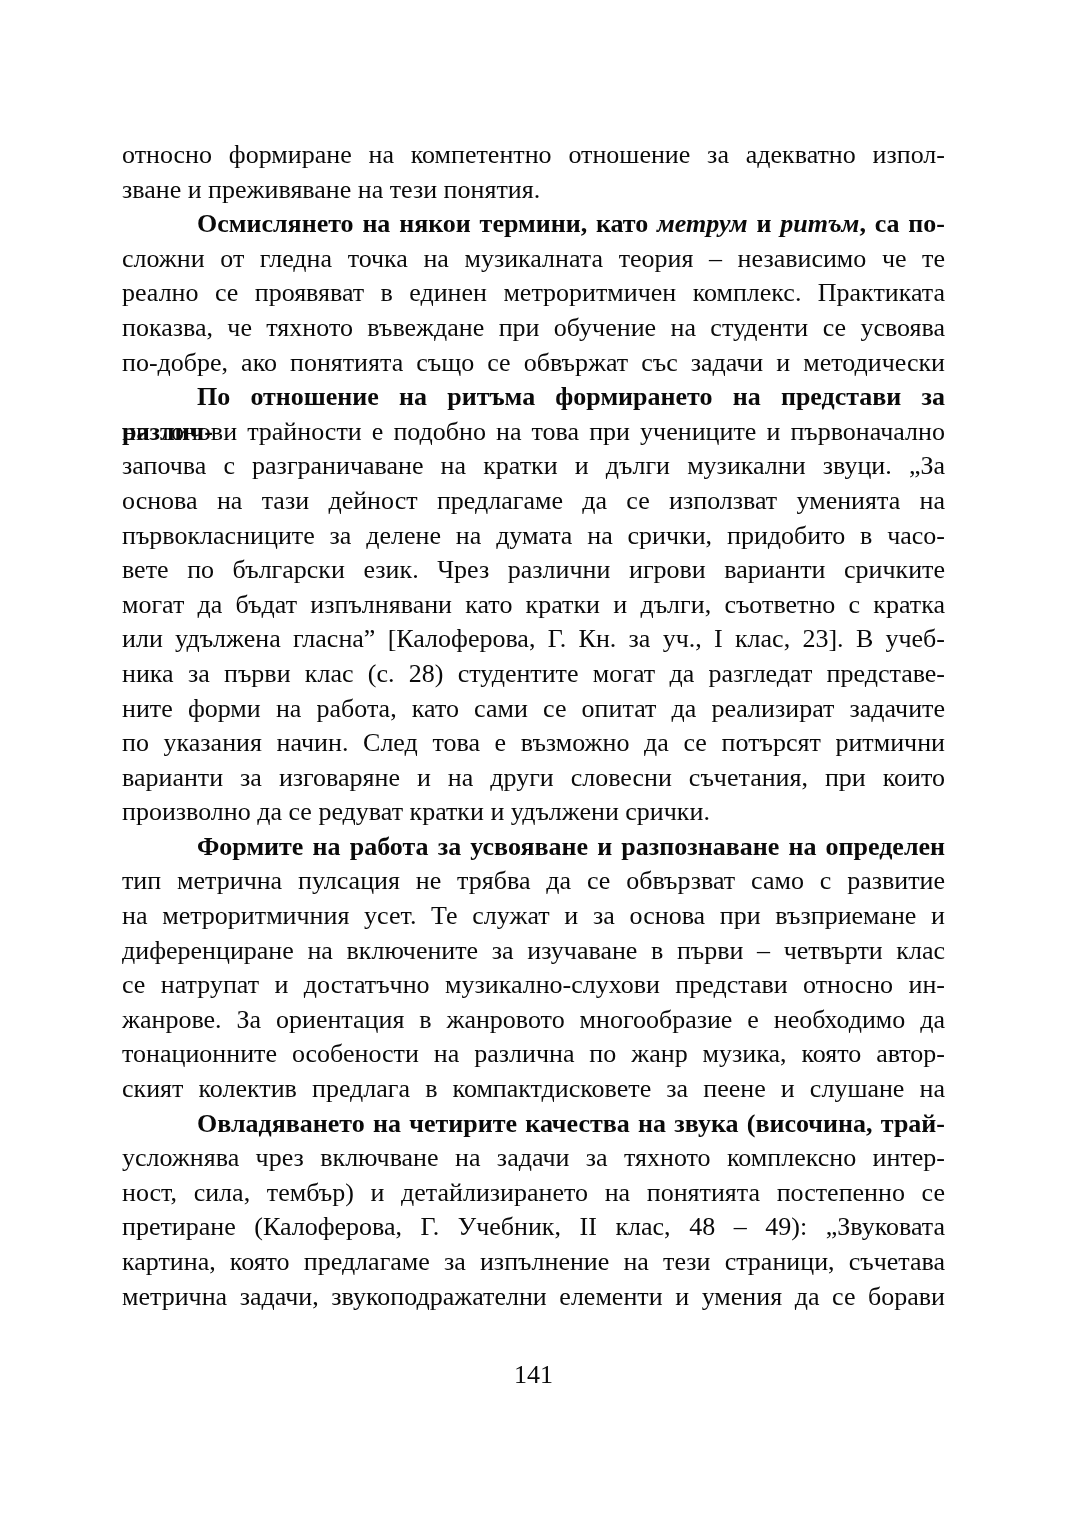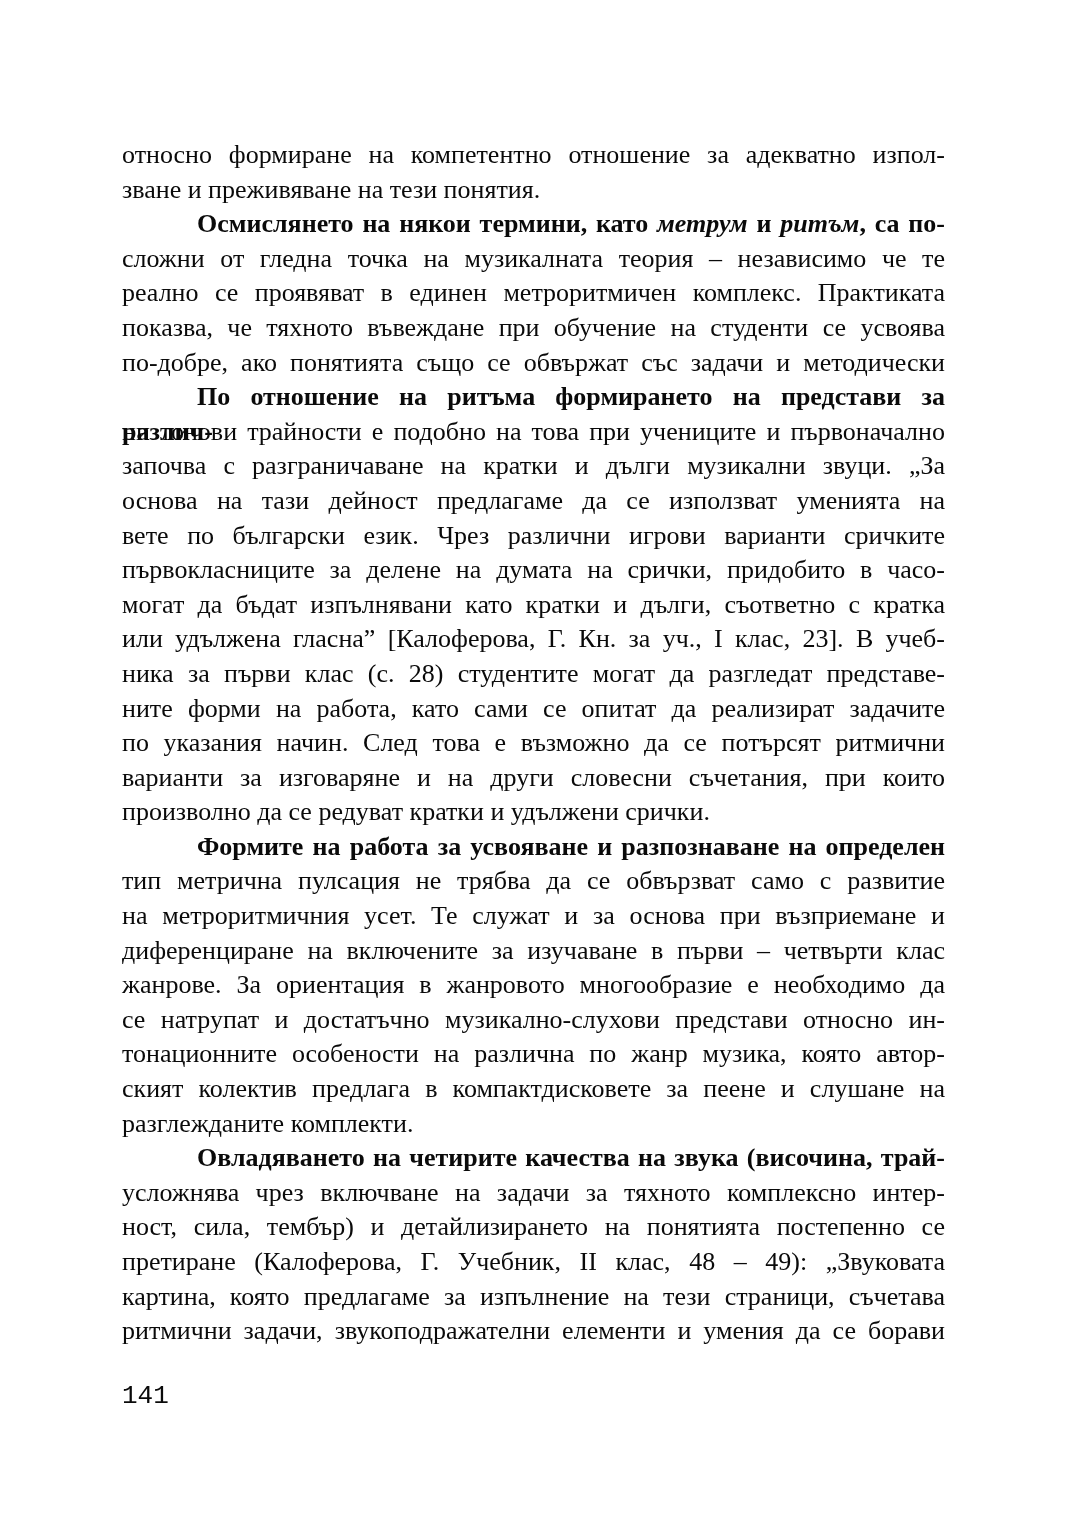--- a/index.html
+++ b/index.html
@@ -36,62 +36,60 @@
   }
   .line.indent {
     text-indent: 75px;
     font-weight: bold;
   }
   .line i {
     font-style: italic;
   }
   .page-number {
     width: 823px;
-    margin-top: 30px;
-    text-align: left;
+    margin-top: 44px;
+    text-align: center;
     font-size: 26px;
     line-height: 34px;
-    font-family: Liberation Mono, monospace;
   }
 </style>
 </head>
 <body>
 
 <div class="page">
   <div class="text-column">
       <div class="line fill"><span>относно формиране на компетентно отношение за адекватно изпол-</span></div>
       <div class="line"><span>зване и преживяване на тези понятия.</span></div>
       <div class="line indent fill"><span>Осмислянето на някои термини, като </span><i>метрум</i><span> и </span><i>ритъм</i><span>, са по-</span></div>
       <div class="line fill"><span>сложни от гледна точка на музикалната теория – независимо че те</span></div>
       <div class="line fill"><span>реално се проявяват в единен метроритмичен комплекс. Практиката</span></div>
       <div class="line fill"><span>показва, че тяхното въвеждане при обучение на студенти се усвоява</span></div>
       <div class="line fill"><span>по-добре, ако понятията също се обвържат със задачи и методически</span></div>
       <div class="line indent fill"><span>По отношение на ритъма формирането на представи за различ-</span></div>
       <div class="line fill"><span>ни тонови трайности е подобно на това при учениците и първоначално</span></div>
       <div class="line fill"><span>започва с разграничаване на кратки и дълги музикални звуци. „За</span></div>
       <div class="line fill"><span>основа на тази дейност предлагаме да се използват уменията на</span></div>
+      <div class="line fill"><span>първокласниците за делене на думата на срички, придобито в часо-</span></div>
       <div class="line fill"><span>вете по български език. Чрез различни игрови варианти сричките</span></div>
-      <div class="line fill"><span>първокласниците за делене на думата на срички, придобито в часо-</span></div>
       <div class="line fill"><span>могат да бъдат изпълнявани като кратки и дълги, съответно с кратка</span></div>
       <div class="line fill"><span>или удължена гласна” [Калоферова, Г. Кн. за уч., I клас, 23]. В учеб-</span></div>
       <div class="line fill"><span>ника за първи клас (с. 28) студентите могат да разгледат представе-</span></div>
       <div class="line fill"><span>ните форми на работа, като сами се опитат да реализират задачите</span></div>
       <div class="line fill"><span>по указания начин. След това е възможно да се потърсят ритмични</span></div>
       <div class="line fill"><span>варианти за изговаряне и на други словесни съчетания, при които</span></div>
       <div class="line"><span>произволно да се редуват кратки и удължени срички.</span></div>
       <div class="line indent fill"><span>Формите на работа за усвояване и разпознаване на определен</span></div>
       <div class="line fill"><span>тип метрична пулсация не трябва да се обвързват само с развитие</span></div>
       <div class="line fill"><span>на метроритмичния усет. Те служат и за основа при възприемане и</span></div>
       <div class="line fill"><span>диференциране на включените за изучаване в първи – четвърти клас</span></div>
+      <div class="line fill"><span>се натрупат и достатъчно музикално-слухови представи относно ин-</span></div>
       <div class="line fill"><span>жанрове. За ориентация в жанровото многообразие е необходимо да</span></div>
-      <div class="line fill"><span>се натрупат и достатъчно музикално-слухови представи относно ин-</span></div>
       <div class="line fill"><span>тонационните особености на различна по жанр музика, която автор-</span></div>
       <div class="line fill"><span>ският колектив предлага в компактдисковете за пеене и слушане на</span></div>
-      <div class="line"><span>разглежданите комплекти.</span></div>
       <div class="line indent fill"><span>Овладяването на четирите качества на звука (височина, трай-</span></div>
       <div class="line fill"><span>усложнява чрез включване на задачи за тяхното комплексно интер-</span></div>
       <div class="line fill"><span>ност, сила, тембър) и детайлизирането на понятията постепенно се</span></div>
       <div class="line fill"><span>претиране (Калоферова, Г. Учебник, II клас, 48 – 49): „Звуковата</span></div>
       <div class="line fill"><span>картина, която предлагаме за изпълнение на тези страници, съчетава</span></div>
-      <div class="line fill"><span>ритмични задачи, звукоподражателни елементи и умения да се борави</span></div>
+      <div class="line fill"><span>метрична задачи, звукоподражателни елементи и умения да се борави</span></div>
     </div>
   <div class="page-number">141</div>
 </div>
 
 </body></html>

